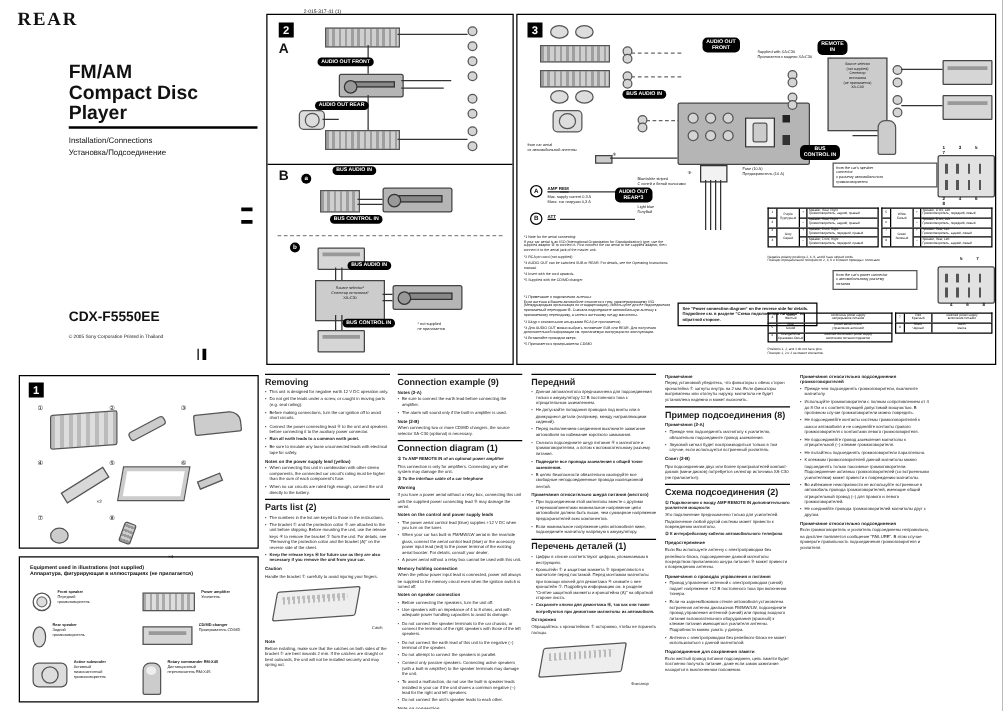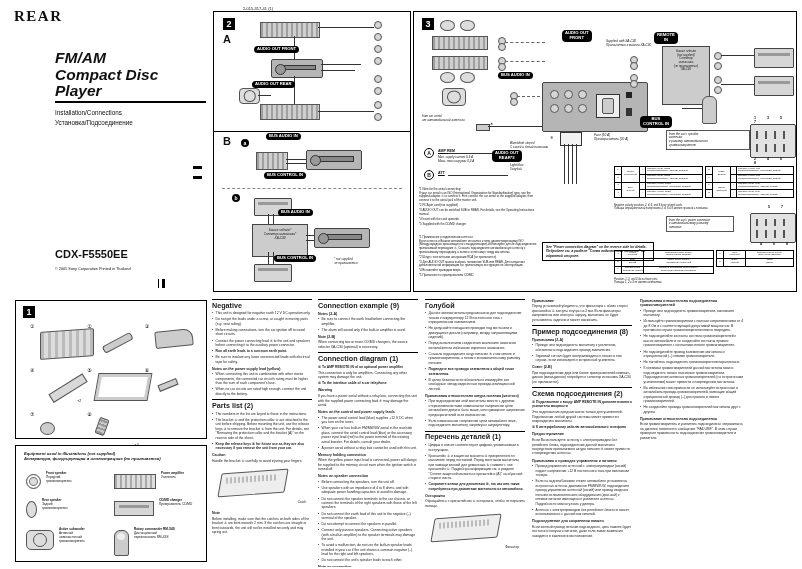--- a/index.html
+++ b/index.html
@@ -1,19 +1,19 @@
 <!DOCTYPE html>
 <html><head>
 <meta charset="utf-8">
 <style>
   html,body{margin:0;padding:0;background:#888;}
   #page{position:relative;width:802px;height:569px;background:#fff;overflow:hidden;
         font-family:"Liberation Sans",sans-serif;color:#111;}
   .abs{position:absolute;}
-  .pre{white-space:pre-line;font-style:italic;}
+  .pre{white-space:pre-line;}
   .box{border:1px solid #000;}
   .badge{background:#000;color:#fff;font-weight:bold;text-align:center;}
   .callout{position:absolute;background:#000;color:#fff;border-radius:4px;padding:1px 3px;
            font-size:4.2px;font-weight:bold;line-height:1.15;text-align:center;white-space:pre-line;z-index:5;}
   .wire{position:absolute;background:#333;}
   .wired{position:absolute;border-top:1px dashed #666;background:none;}
   .unit{position:absolute;background:#b5b5b5;border:1px solid #444;border-radius:2px;}
   .unit .slot{position:absolute;left:22%;top:28%;width:62%;height:22%;background:#888;border:0.5px solid #333;}
   .unit .knob{position:absolute;left:5%;top:22%;width:9px;height:9px;border-radius:50%;background:#999;border:1px solid #333;}
   .strip{position:absolute;background:#cfcfcf;border:1px solid #555;
@@ -622,21 +622,21 @@
             <i>Rotary commander RM-X4S</i>
             <i class="pre">Дистанционный
 переключатель RM-X4S</i>
           </span>
         </div>
       </div>
   </div>
 
   <div class="col" style="left:212px;width:100px;">
 
-  <div class="blk h1"><span class="bx">Negative</span></div>
+  <div class="blk h1"><span class="bx">Removing</span></div>
       <div class="blk b"><span class="bx">This unit is designed for negative earth 12 V DC operation only.</span></div>
       <div class="blk b"><span class="bx">Do not get the leads under a screw, or caught in moving parts (e.g. seat railing).</span></div>
       <div class="blk b"><span class="bx">Before making connections, turn the car ignition off to avoid short circuits.</span></div>
       <div class="blk b"><span class="bx">Connect the power connecting lead ⑨ to the unit and speakers before connecting it to the auxiliary power connector.</span></div>
       <div class="blk bb"><span class="bx">Run all earth leads to a common earth point.</span></div>
       <div class="blk b"><span class="bx">Be sure to insulate any loose unconnected leads with electrical tape for safety.</span></div>
       <div class="blk h2"><span class="bx">Notes on the power supply lead (yellow)</span></div>
       <div class="blk b"><span class="bx">When connecting this unit in combination with other stereo components, the connected car circuit's rating must be higher than the sum of each component's fuse.</span></div>
       <div class="blk b"><span class="bx">When no car circuits are rated high enough, connect the unit directly to the battery.</span></div>
       <div class="blk h1"><span class="bx">Parts list (2)</span></div>
@@ -677,21 +677,21 @@
       <div class="blk b"><span class="bx">Do not connect the speaker terminals to the car chassis, or connect the terminals of the right speakers with those of the left speakers.</span></div>
       <div class="blk b"><span class="bx">Do not connect the earth lead of this unit to the negative (–) terminal of the speaker.</span></div>
       <div class="blk b"><span class="bx">Do not attempt to connect the speakers in parallel.</span></div>
       <div class="blk b"><span class="bx">Connect only passive speakers. Connecting active speakers (with a built-in amplifier) to the speaker terminals may damage the unit.</span></div>
       <div class="blk b"><span class="bx">To avoid a malfunction, do not use the built-in speaker leads installed in your car if the unit shares a common negative (–) lead for the right and left speakers.</span></div>
       <div class="blk b"><span class="bx">Do not connect the unit's speaker leads to each other.</span></div>
       <div class="blk h2"><span class="bx">Note on connection</span></div>
     </div>
   <div class="col" style="left:425px;width:100px;">
 
-  <div class="blk h1"><span class="bx">Голубой</span></div>
+  <div class="blk h1"><span class="bx">Передний</span></div>
       <div class="blk b"><span class="bx">Данная автомагнитола предназначена для подсоединения только к аккумулятору 12 В постоянного тока с отрицательным заземлением.</span></div>
       <div class="blk b"><span class="bx">Не допускайте попадания проводов под винты или в движущиеся детали (например, между направляющими сидений).</span></div>
       <div class="blk b"><span class="bx">Перед выполнением соединения выключите зажигание автомобиля во избежание короткого замыкания.</span></div>
       <div class="blk b"><span class="bx">Сначала подсоедините шнур питания ⑨ к магнитоле и громкоговорителям, а потом к вспомогательному разъему питания.</span></div>
       <div class="blk bb"><span class="bx">Подведите все провода заземления к общей точке заземления.</span></div>
       <div class="blk b"><span class="bx">В целях безопасности обязательно изолируйте все свободные неподсоединенные провода изоляционной лентой.</span></div>
       <div class="blk h2"><span class="bx">Примечания относительно шнура питания (желтого)</span></div>
       <div class="blk b"><span class="bx">При подсоединении этой магнитолы вместе с другими стереокомпонентами номинальное напряжение цепи автомобиля должно быть выше, чем суммарное напряжение предохранителей всех компонентов.</span></div>
       <div class="blk b"><span class="bx">Если номинальное напряжение цепи автомобиля ниже, подсоедините магнитолу напрямую к аккумулятору.</span></div>
       <div class="blk h1"><span class="bx">Перечень деталей (1)</span></div>

